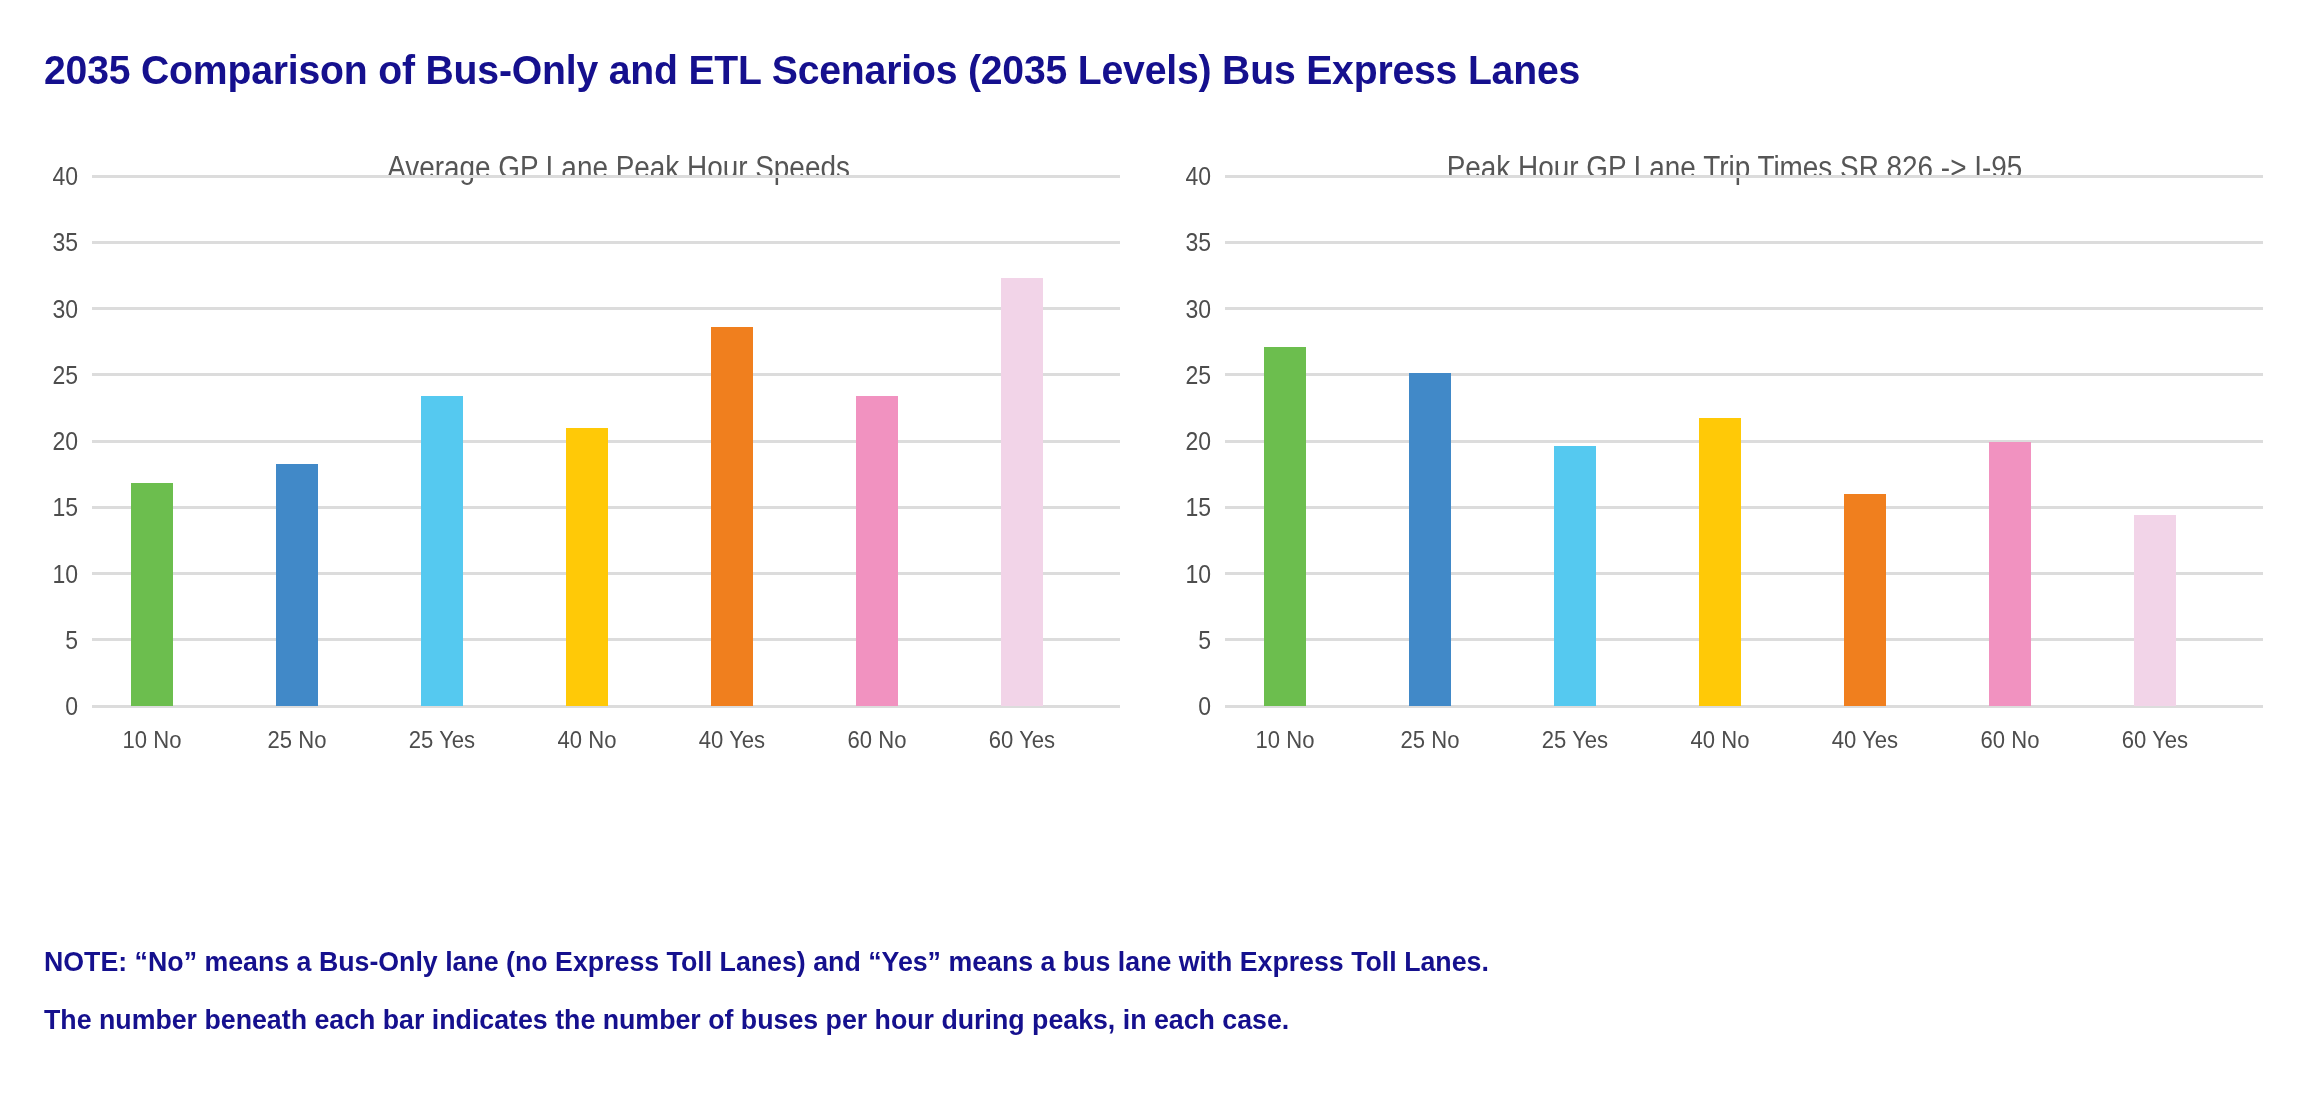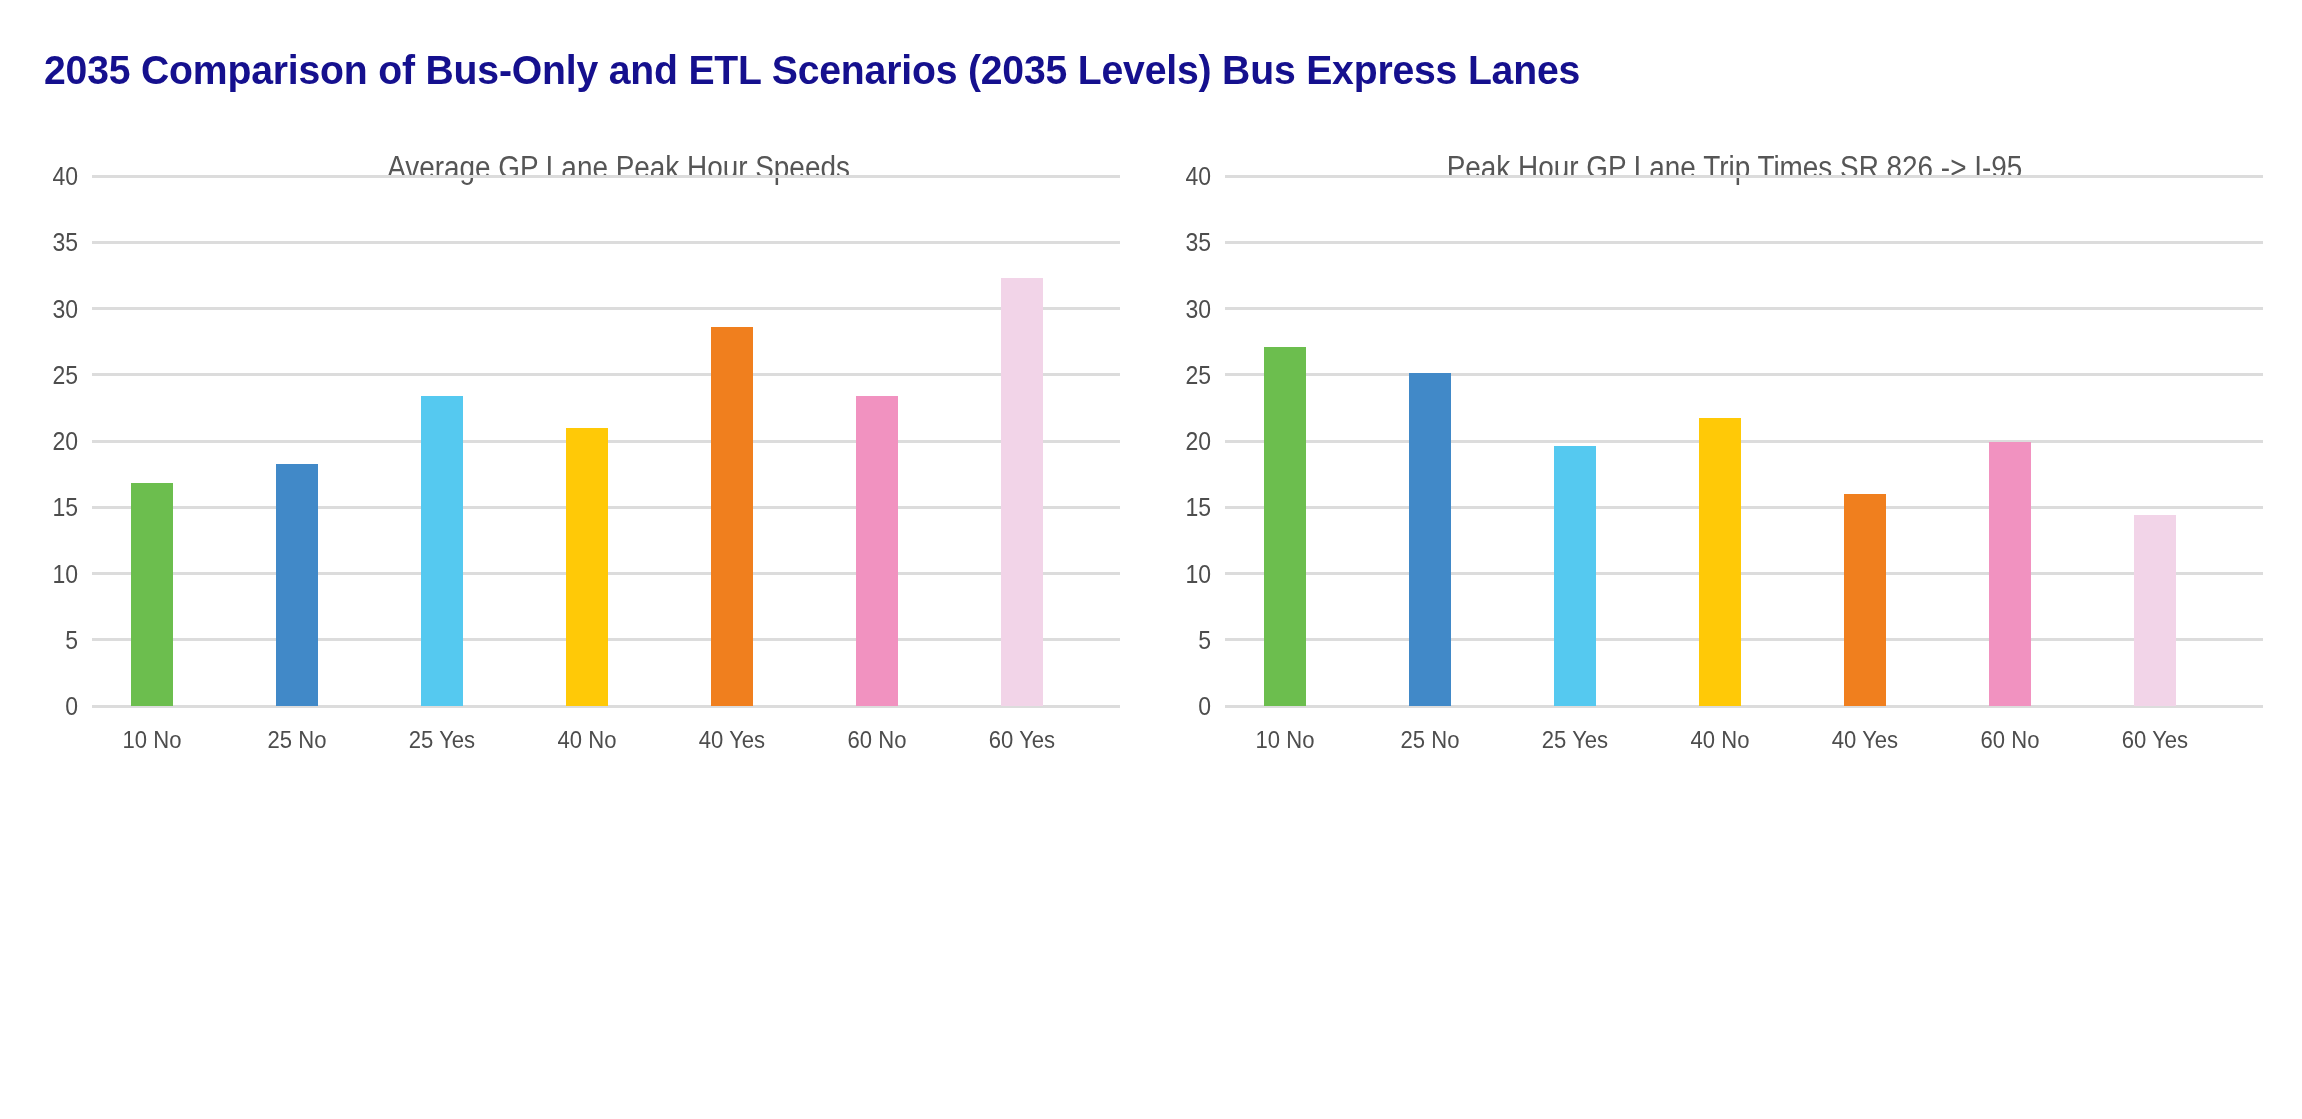--- a/index.html
+++ b/index.html
@@ -228,14 +228,18 @@
           <div class="xtick" style="left: 190px;">25 No</div>
           <div class="xtick" style="left: 335px;">25 Yes</div>
           <div class="xtick" style="left: 480px;">40 No</div>
           <div class="xtick" style="left: 625px;">40 Yes</div>
           <div class="xtick" style="left: 770px;">60 No</div>
           <div class="xtick" style="left: 915px;">60 Yes</div>
         </div>
     </div>
   </div>
 
+  <div class="notes">
+    <div class="note-line">NOTE: “No” means a Bus-Only lane (no Express Toll Lanes) and “Yes” means a bus lane with Express Toll Lanes.</div>
+    <div class="note-line">The number beneath each bar indicates the number of buses per hour during peaks, in each case.</div>
+  </div>
 
 </div>
 
 </body></html>

